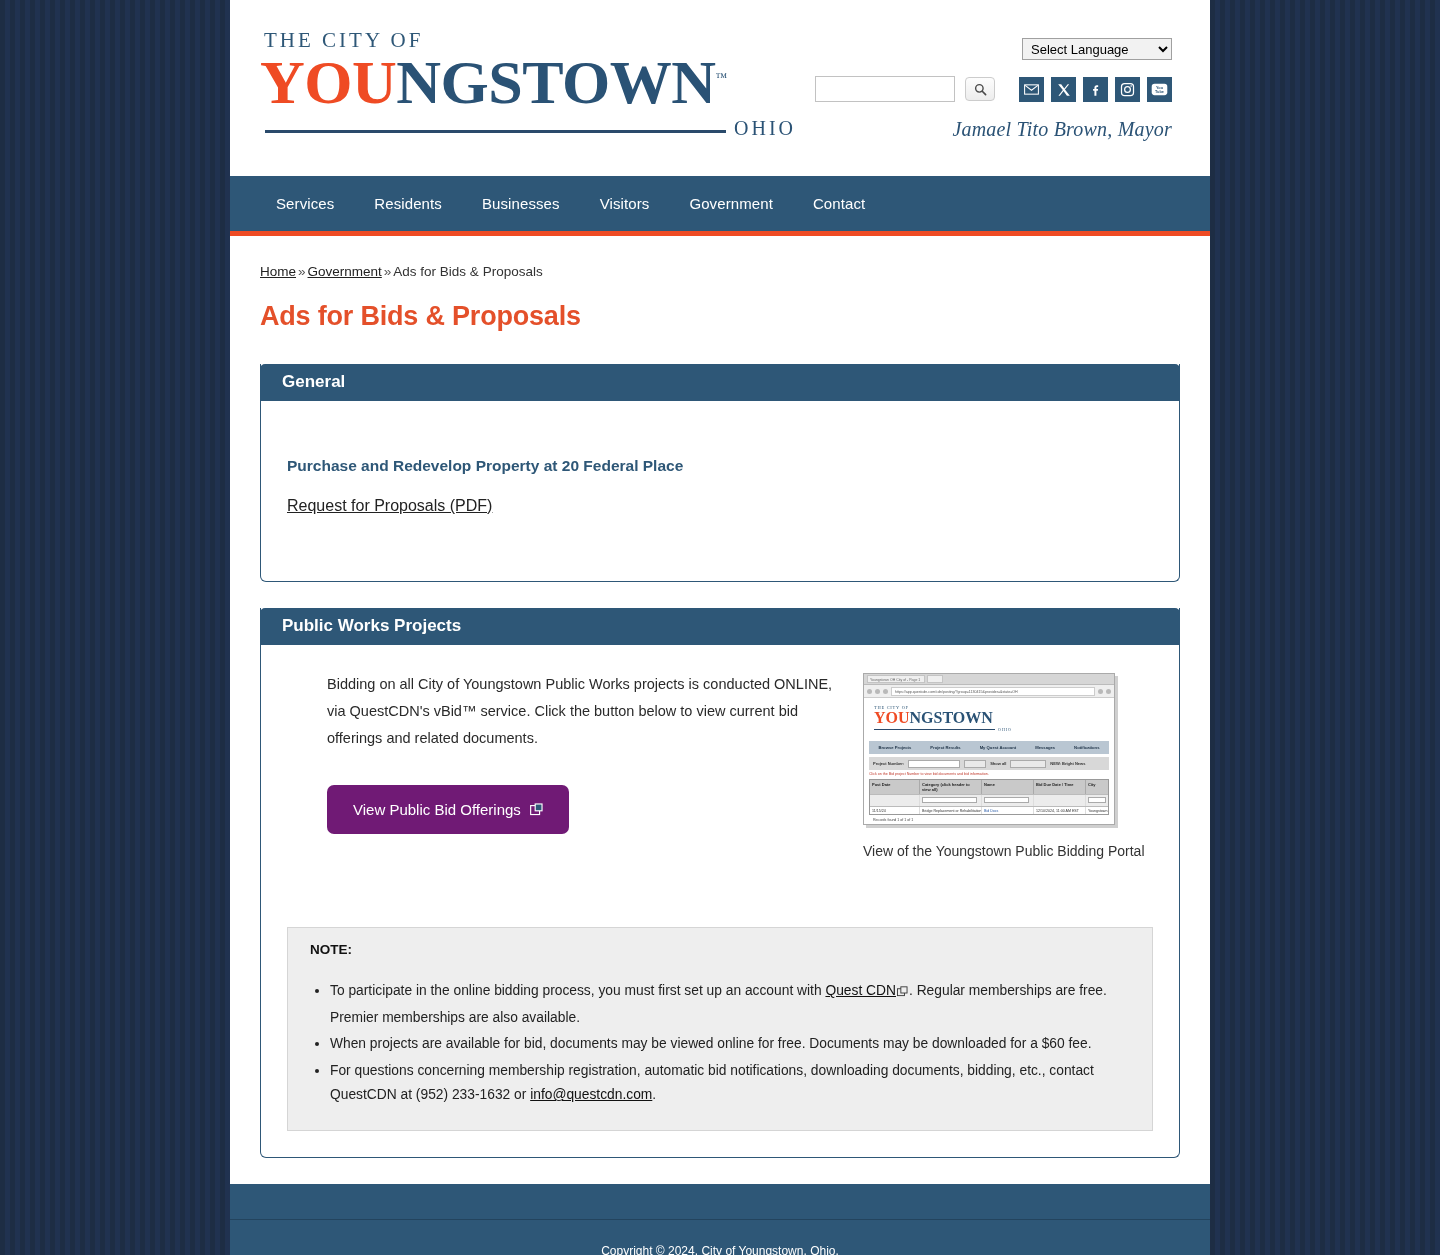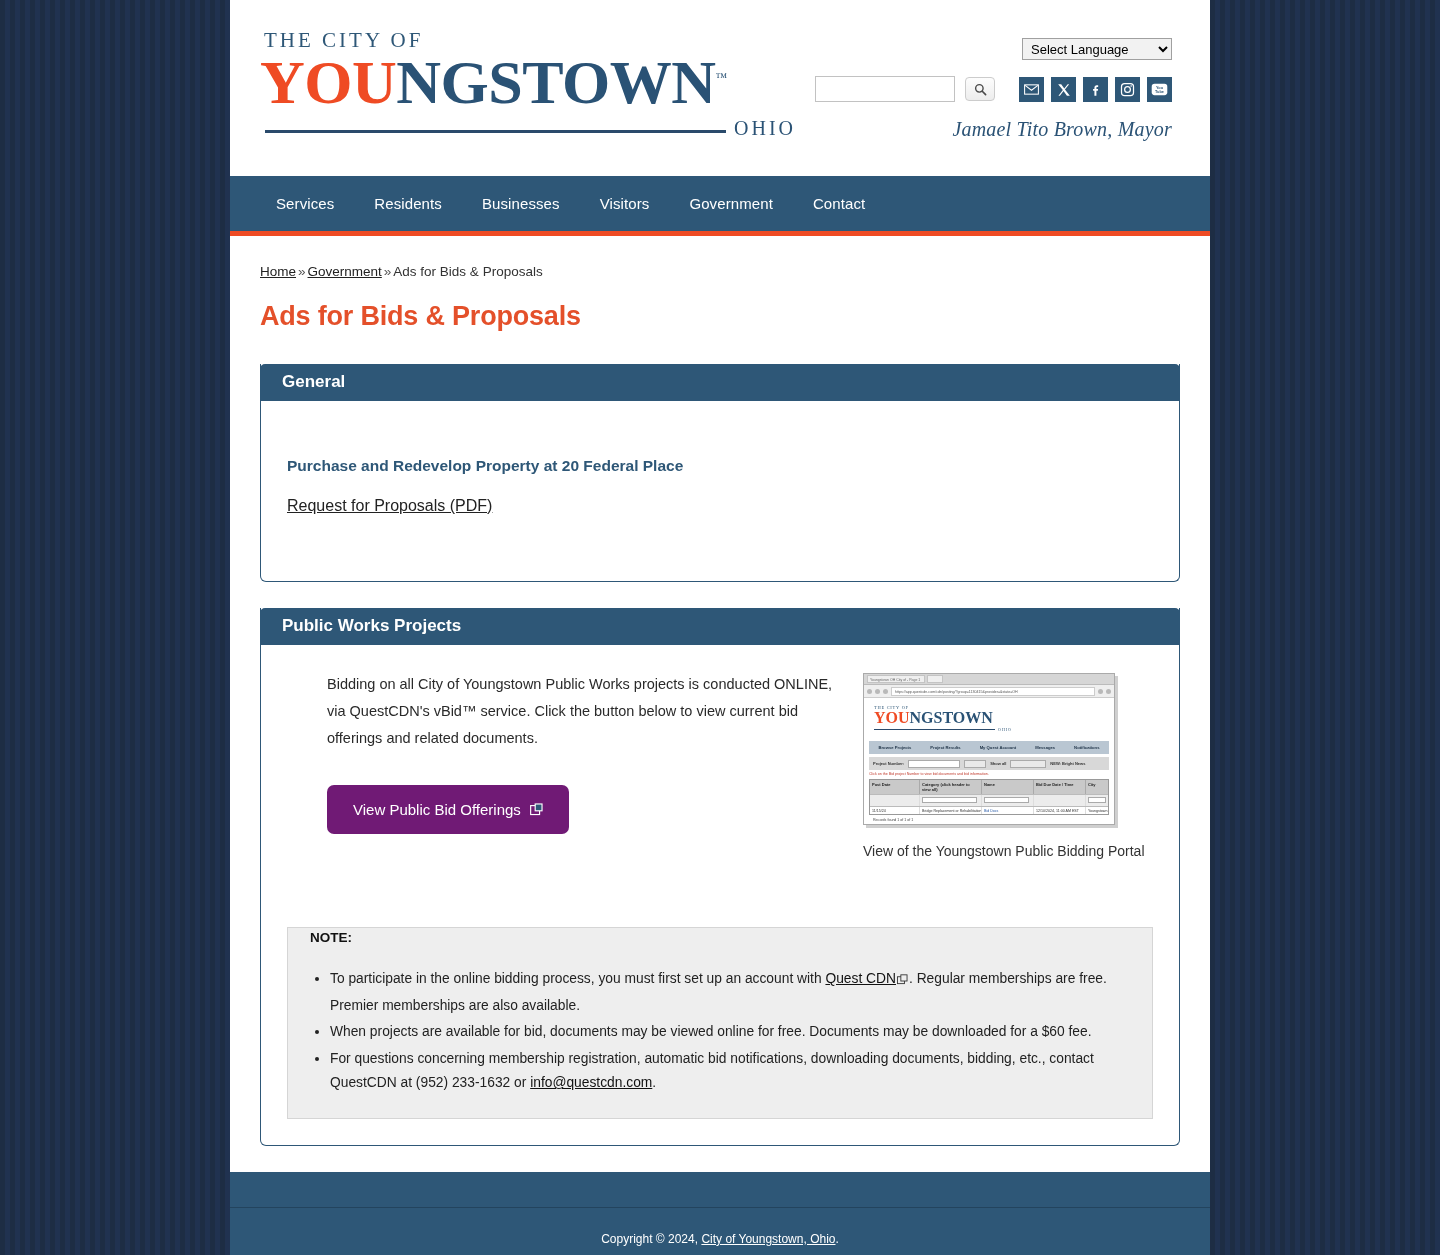--- a/index.html
+++ b/index.html
@@ -361,21 +361,21 @@
     margin-top: 18px;
     font-size: 14px;
     color: #333;
   }
 
   
   .note-box {
     margin-top: 68px;
     background: #eeeeee;
     border: 1px solid #d5d5d5;
-    padding: 2px 22px 20px 22px;
+    padding: 14px 22px 20px 22px;
   }
   .note-title {
     font-size: 13.5px;
     font-weight: bold;
     color: #111;
     margin-bottom: 22px;
   }
   .note-list {
     margin: 0;
     padding-left: 20px;

